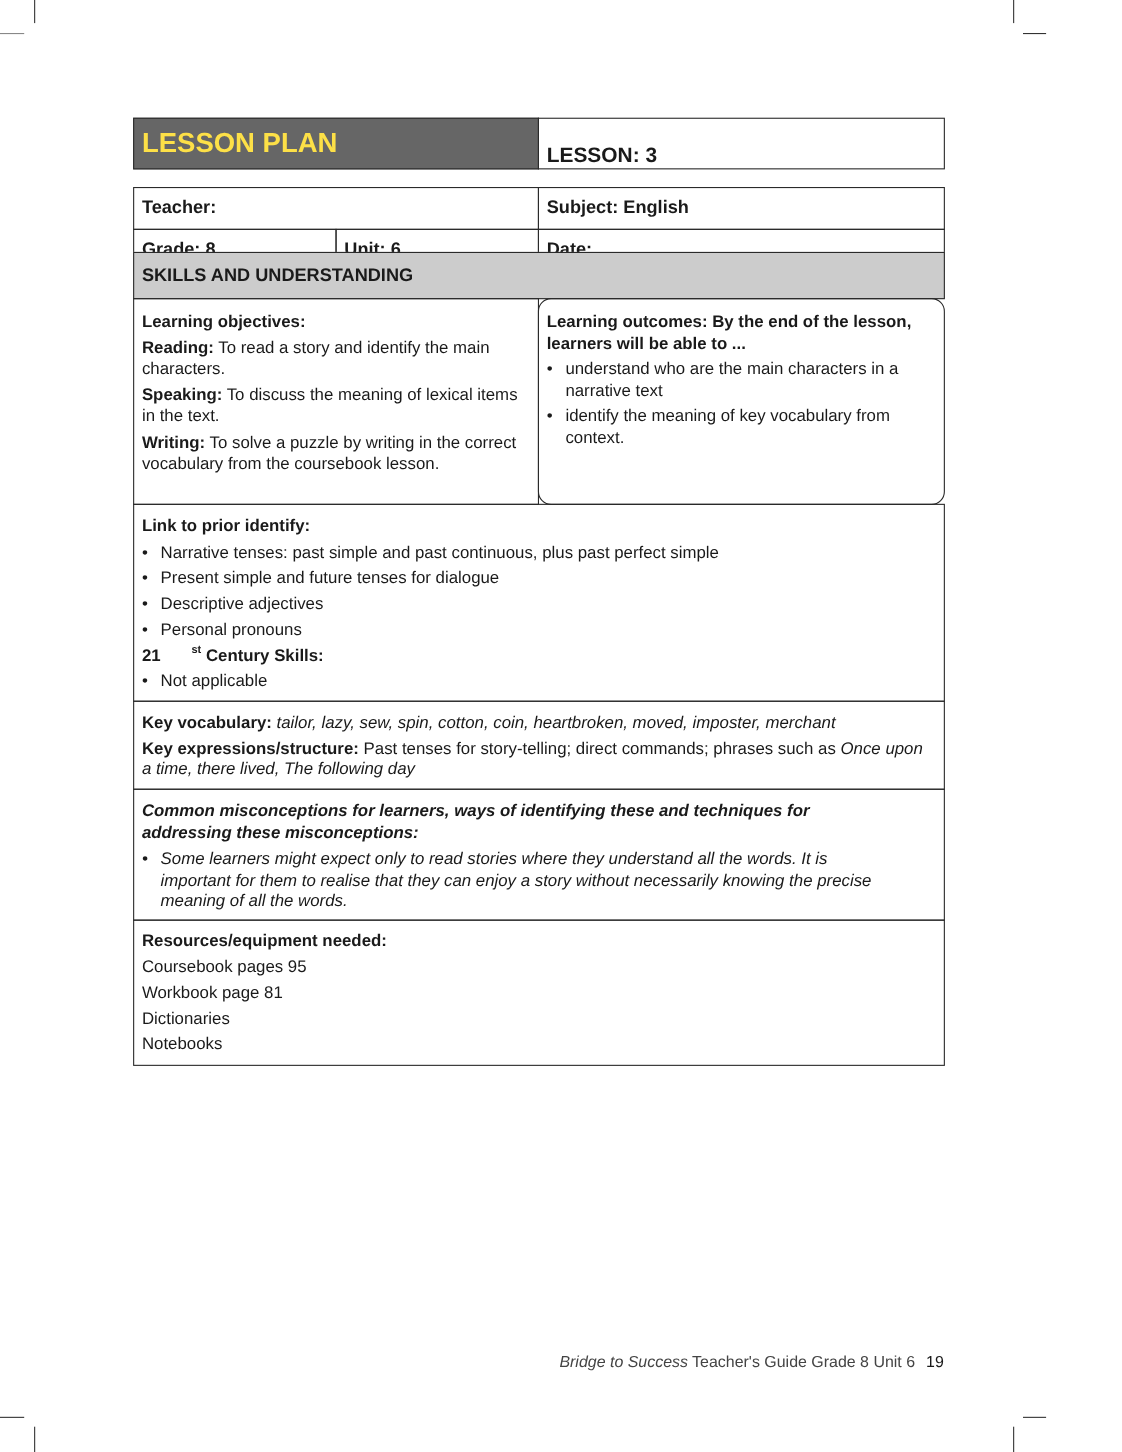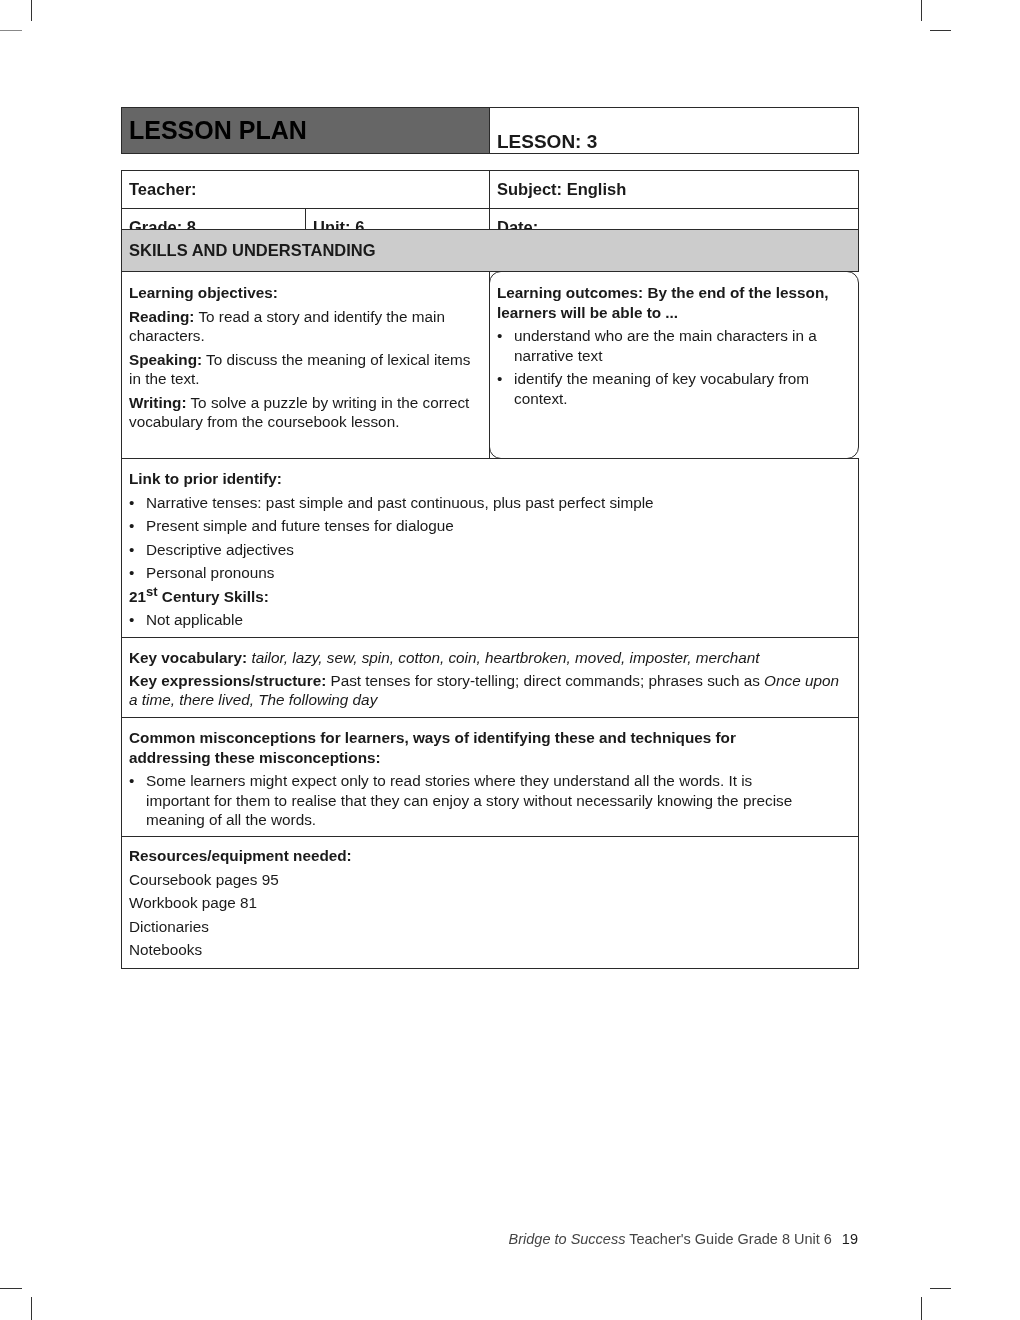--- a/index.html
+++ b/index.html
@@ -2,31 +2,31 @@
 <html><head>
 <meta charset="utf-8">
 <style>
   html, body { margin:0; padding:0; background:#fff; }
   body { width:1020px; height:1320px; position:relative; overflow:hidden;
          font-family:"Liberation Sans", sans-serif; color:#1a1a1a; }
   .crop { position:absolute; background:#333; }
   .cell { position:absolute; box-sizing:border-box; border:1px solid #2a2a2a; }
   .pad { padding:0 7px; }
   .b { font-weight:bold; }
-  .hdr-dark { background:#666; color:#000000; font-weight:bold; font-size:25px; display:flex; align-items:center; }
+  .hdr-dark { background:#666; color:#fde047; font-weight:bold; font-size:25px; display:flex; align-items:center; }
   .hdr-light { font-weight:bold; font-size:19px; display:flex; align-items:flex-end; }
   .rowlbl { font-weight:bold; font-size:16.5px; display:flex; align-items:center;margin-top:17px; }
   .skills { background:#ccc; font-weight:bold; font-size:16.5px; display:flex; align-items:center; }
   .txt { font-size:15.3px; line-height:19.5px; }
   .txt p { margin:0 0 4px 0; }
   ul { list-style:none; margin:0; padding:0; }
   ul li { position:relative; padding-left:17px; margin-bottom:4px; }
   ul li::before { content:"\2022"; position:absolute; left:0; top:0; }
   .it { font-style:italic; }
-  sup { font-size:13px; line-height:0; }
+  sup { font-size:10px; line-height:0;margin-left:28px; }
   .footer { position:absolute; top:1231px; left:470px; width:388px; text-align:right;
             font-size:14.5px; color:#444; }
   .footer .pg { color:#1a1a1a; margin-left:10px; font-weight:normal; }
 </style>
 </head>
 <body>
 
 <div class="crop" style="left:31px;top:0;width:1px;height:21px;"></div>
 <div class="crop" style="left:0;top:30px;width:22px;height:1px;background:#888;"></div>
 <div class="crop" style="left:921px;top:0;width:1px;height:21px;"></div>
@@ -91,21 +91,21 @@
   <ul>
     <li>Not applicable</li>
   </ul>
 </div>
 
 <div class="cell txt pad" style="left:121px;top:637px;width:738px;height:81px;padding-top:10px;">
   <p style="margin-bottom:3px;"><span class="b">Key vocabulary:</span><span class="it"> tailor, lazy, sew, spin, cotton, coin, heartbroken, moved, imposter, merchant</span></p>
   <p><span class="b">Key expressions/structure:</span><span> Past tenses for story-telling; direct commands; phrases such as </span><span class="it">Once upon a time, there lived, The following day</span></p>
 </div>
 
-<div class="cell txt pad" style="left:121px;top:717px;width:738px;height:120px;padding-top:10px;padding-right:40px;">
+<div class="cell txt pad" style="left:121px;top:717px;width:738px;height:120px;padding-top:10px;padding-right:40px;font-style:italic;">
   <p class="b">Common misconceptions for learners, ways of identifying these and techniques for addressing these misconceptions:</p>
   <ul>
     <li>Some learners might expect only to read stories where they understand all the words. It is important for them to realise that they can enjoy a story without necessarily knowing the precise meaning of all the words.</li>
   </ul>
 </div>
 
 <div class="cell txt pad" style="left:121px;top:836px;width:738px;height:133px;padding-top:9px;">
   <p class="b">Resources/equipment needed:</p>
   <p>Coursebook pages 95</p>
   <p>Workbook page 81</p>

